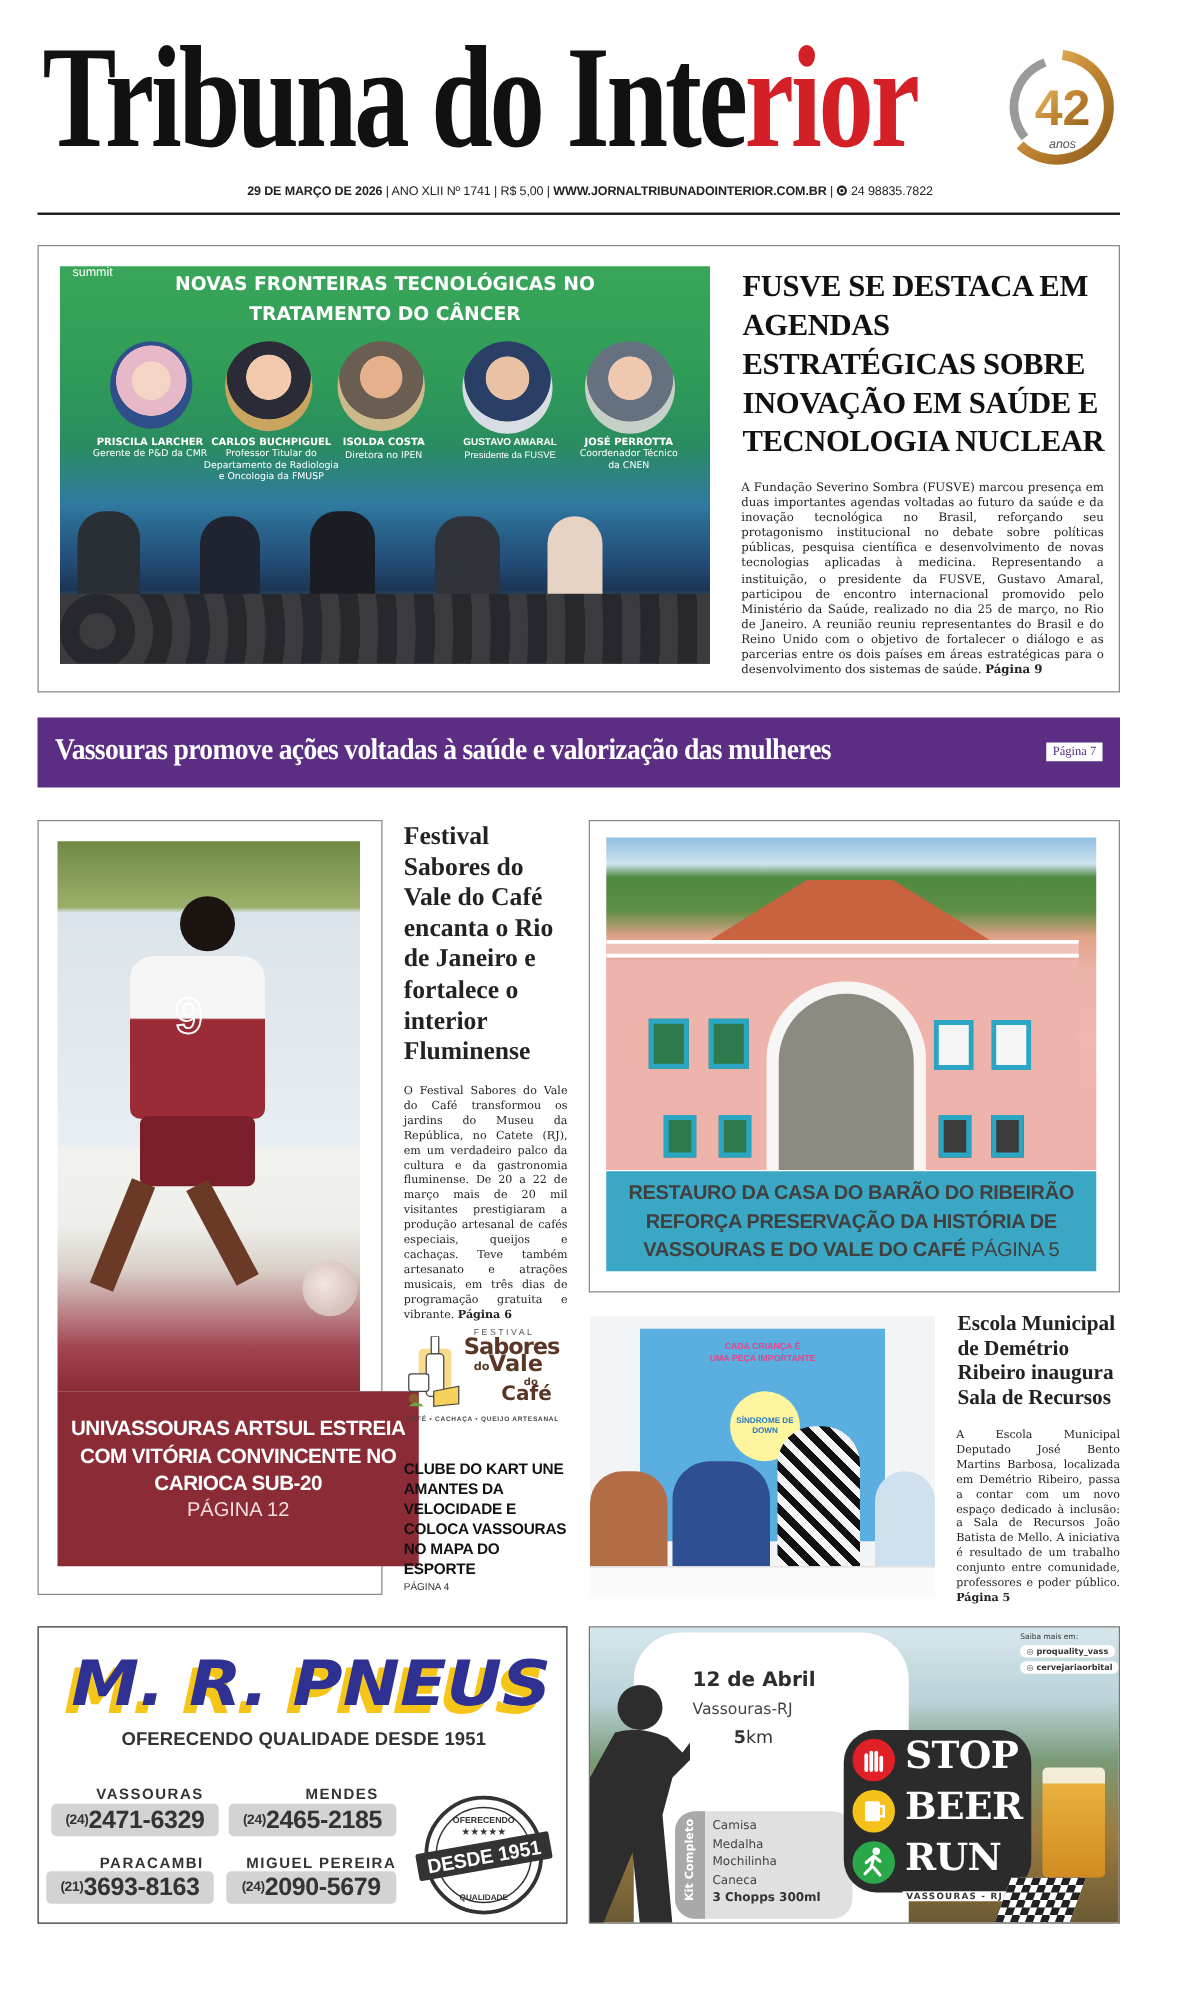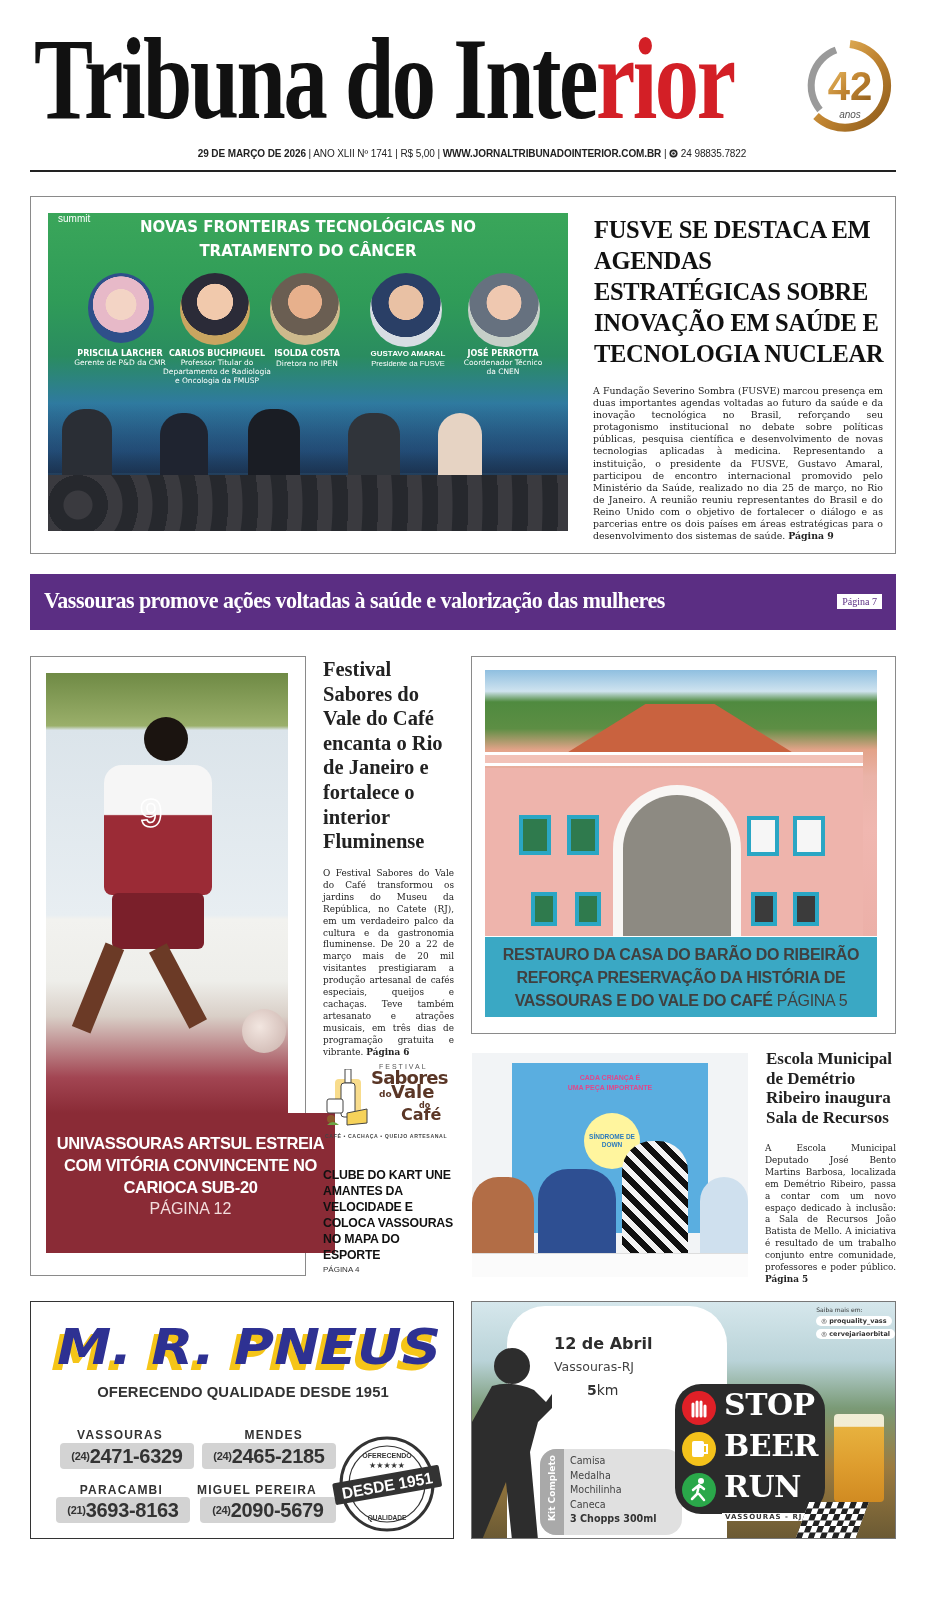--- a/index.html
+++ b/index.html
@@ -76,21 +76,21 @@
   .escola-body { position: absolute; left: 765px; top: 1143px; width: 131px;
     font-family: "DejaVu Serif", serif; font-size: 8.9px; line-height: 11.9px; text-align: justify; color: #222; }
 
   
   .ad-pneus { position: absolute; left: 30px; top: 1301px; width: 424px; height: 238px; border: 1.5px solid #333; background: #fff; }
   .pneus-logo { position: absolute; left: 14px; top: 16px; width: 396px; height: 58px; }
   .pneus-tag { position: absolute; left: 0; top: 82px; width: 424px; text-align: center;
     font-family: "Liberation Sans", sans-serif; font-weight: bold; font-size: 14.8px; color: #333; letter-spacing: 0.1px; }
   .pneus-city { position: absolute; font-family: "Liberation Sans", sans-serif; font-weight: bold; font-size: 12px; color: #333; letter-spacing: 1.2px; text-align: right; }
   .pneus-phone { position: absolute; height: 26px; background: #d3d3d3; border-radius: 4px;
-    font-family: "Liberation Sans", sans-serif; font-weight: bold; font-size: 20px; line-height: 26px; color: #333; text-align: center; letter-spacing: -0.3px; margin-left: 19px; }
+    font-family: "Liberation Sans", sans-serif; font-weight: bold; font-size: 20px; line-height: 26px; color: #333; text-align: center; letter-spacing: -0.3px; }
   .pneus-phone .ddd { font-size: 11px; font-weight: bold; vertical-align: 3px; }
   .pneus-stamp { position: absolute; left: 300px; top: 130px; width: 112px; height: 104px; }
 
   .ad-beer { position: absolute; left: 471px; top: 1301px; width: 425px; height: 238px; border: 1.5px solid #777; overflow: hidden;
     background: linear-gradient(180deg, #d6e7ec 0%, #b9d3d8 25%, #7a9a76 45%, #9c7b3f 70%, #6b5a34 100%); }
   .beer-card { position: absolute; left: 35px; top: 4px; width: 220px; height: 232px; background: #fff; border-radius: 38px 38px 0 0; }
   .beer-date { position: absolute; left: 82px; top: 32px; font-family: "DejaVu Sans", sans-serif; font-weight: bold; font-size: 16px; color: #2d2d2d; }
   .beer-city { position: absolute; left: 82px; top: 57px; font-family: "DejaVu Sans", sans-serif; font-size: 12.5px; color: #444; }
   .beer-dist { position: absolute; left: 115px; top: 80px; font-family: "DejaVu Sans", sans-serif; font-size: 14px; color: #333; }
   .beer-dist b { font-weight: bold; }

